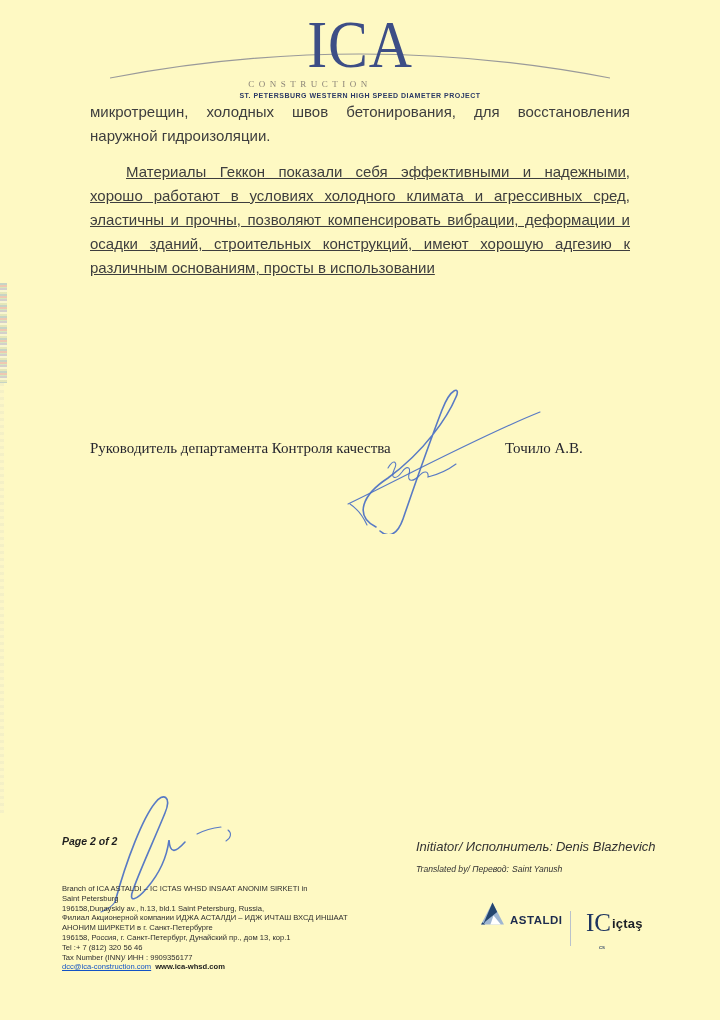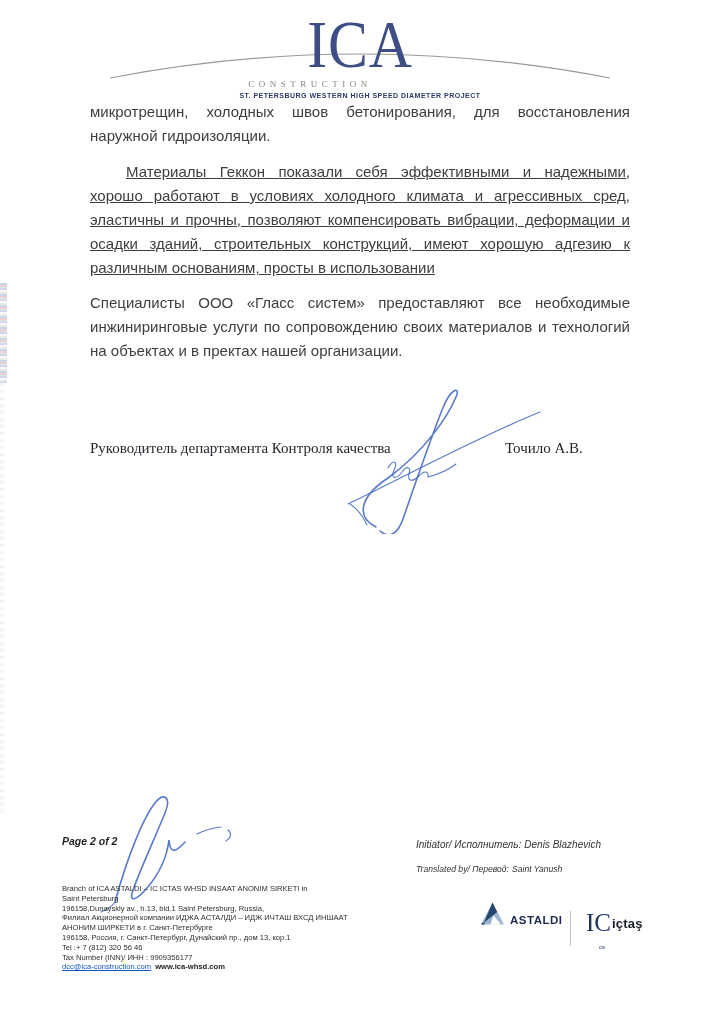--- a/index.html
+++ b/index.html
@@ -1,18 +1,18 @@
 <!DOCTYPE html>
 <html><head>
 <meta charset="utf-8">
 <style>
   html,body{margin:0;padding:0;background:#888;}
   .page{
     position:relative;width:720px;height:1020px;margin:0 auto;
-    background:#ffffff;overflow:hidden;
+    background:#fef9c3;overflow:hidden;
     font-family:"Liberation Sans",sans-serif;color:#3e3e3e;
   }
 
   
   .logo-wrap{position:absolute;left:0;top:0;width:720px;text-align:center;}
   .logo-ica{
     position:absolute;left:0;top:10px;width:720px;
     font-family:"Liberation Serif",serif;font-size:68px;line-height:68px;
     color:#3d4e86;letter-spacing:1px;transform:scaleX(.88);
   }
@@ -75,21 +75,21 @@
   }
   .approved-line{
     display:inline-block;width:118px;border-bottom:1px solid #444;
     height:10px;margin:0 5px 0 2px;
   }
   .address{
     position:absolute;left:62px;top:884px;font-size:7.6px;line-height:9.8px;color:#2e2e2e;
   }
   .address .email{color:#1353c4;text-decoration:underline;cursor:pointer;}
   .address .site{font-weight:bold;color:#1d1d1d;margin-left:4px;}
-  .initiator-row{position:absolute;left:416px;top:839px;font-size:10px;font-style:italic;color:#333;}
+  .initiator-row{position:absolute;left:416px;top:839px;font-size:13px;font-style:italic;color:#333;}
   .translated-row{position:absolute;left:416px;top:864px;font-size:8.6px;font-style:italic;color:#333;}
   .initiator-row .val,.translated-row .val{margin-left:3px;}
 
   
   .astaldi{position:absolute;left:480px;top:901px;display:flex;align-items:flex-end;}
   .astaldi-text{
     font-size:11.5px;font-weight:bold;color:#1d2c4e;letter-spacing:.5px;margin-left:5px;
   }
   .logo-divider{position:absolute;left:570px;top:911px;width:1px;height:35px;background:#b9c2cc;}
   .ictas{position:absolute;left:586px;top:910px;display:flex;align-items:flex-start;}
@@ -115,21 +115,20 @@
     <div class="logo-construction">CONSTRUCTION</div>
     <div class="logo-project">ST. PETERSBURG WESTERN HIGH SPEED DIAMETER PROJECT</div>
   </div>
 
   <div class="scan-noise"></div>
   <div class="scan-noise2"></div>
 
   <div class="body-text">
     <p class="p1">микротрещин, холодных швов бетонирования, для восстановления наружной гидроизоляции.</p>
     <p class="p2">Материалы Геккон показали себя эффективными и надежными, хорошо работают в условиях холодного климата и агрессивных сред, эластичны и прочны, позволяют компенсировать вибрации, деформации и осадки зданий, строительных конструкций, имеют хорошую адгезию к различным основаниям, просты в использовании</p>
-    <p class="p3">Специалисты ООО «Гласс систем» предоставляют все необходимые инжиниринговые услуги по сопровождению своих материалов и технологий на объектах и в пректах нашей организации.</p>
   </div>
 
   <div class="signoff-title">Руководитель департамента Контроля качества</div>
   <div class="signoff-name">Точило А.В.</div>
 
   <svg class="sig-main" width="205" height="148" viewBox="0 0 205 148">
     <path class="sig-stroke thin" d="M 8 118 C 58 94 140 50 200 26"></path>
     <path class="sig-stroke" d="M 36 141 C 14 130 22 109 48 92 C 86 64 108 30 116 11 C 121 0 111 1 102 24 C 87 63 74 101 63 133 C 57 150 48 152 40 145"></path>
     <path class="sig-stroke thin" d="M 48 82 c 6 -10 10 -6 6 2 c -4 9 2 10 8 2 c 5 -7 9 -5 7 2 c -2 8 4 8 10 2 c 5 -6 10 -5 9 1 c 8 -2 20 -7 28 -13"></path>
     <path class="sig-stroke thin" d="M 27 139 C 22 128 16 122 10 118"></path>

